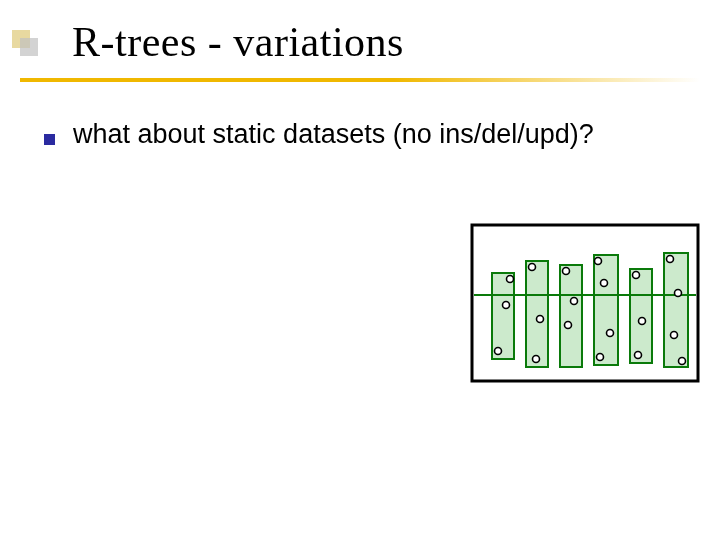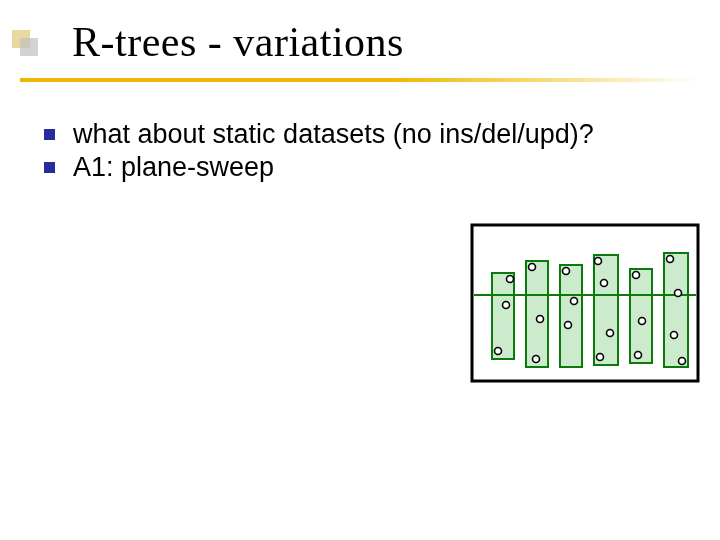--- a/index.html
+++ b/index.html
@@ -44,21 +44,21 @@
   .content {
     position: absolute;
     left: 44px;
     top: 118px;
     width: 640px;
     font-size: 27px;
     line-height: 1.22;
   }
   .row {
     display: flex;
-    align-items: flex-start;
+    align-items: center;
   }
   .bullet {
     flex: 0 0 auto;
     width: 11px;
     height: 11px;
     background: #2a2aa0;
     margin-top: 11px;
     margin-right: 18px;
   }
   .txt {
@@ -92,24 +92,20 @@
   <div class="underline"></div>
 
   <div class="content">
 
     <div class="row">
       <div class="bullet"></div>
       <div class="txt">what about static datasets (no ins/del/upd)?</div>
     </div>
 
 
-    <div class="row">
-      <div class="bullet"></div>
-      <div class="txt">A1: plane-sweep</div>
-    </div>
 
 
 
 
   </div>
 
   <div class="diagram">
     <svg id="diag-svg" width="230" height="160" viewBox="0 0 230 160">
         <rect x="2" y="2" width="226" height="156" fill="#ffffff" stroke="#000000" stroke-width="3"></rect>
         <rect x="22" y="50" width="22" height="86" fill="#cceacc" stroke="#0a7a0a" stroke-width="2"></rect>

